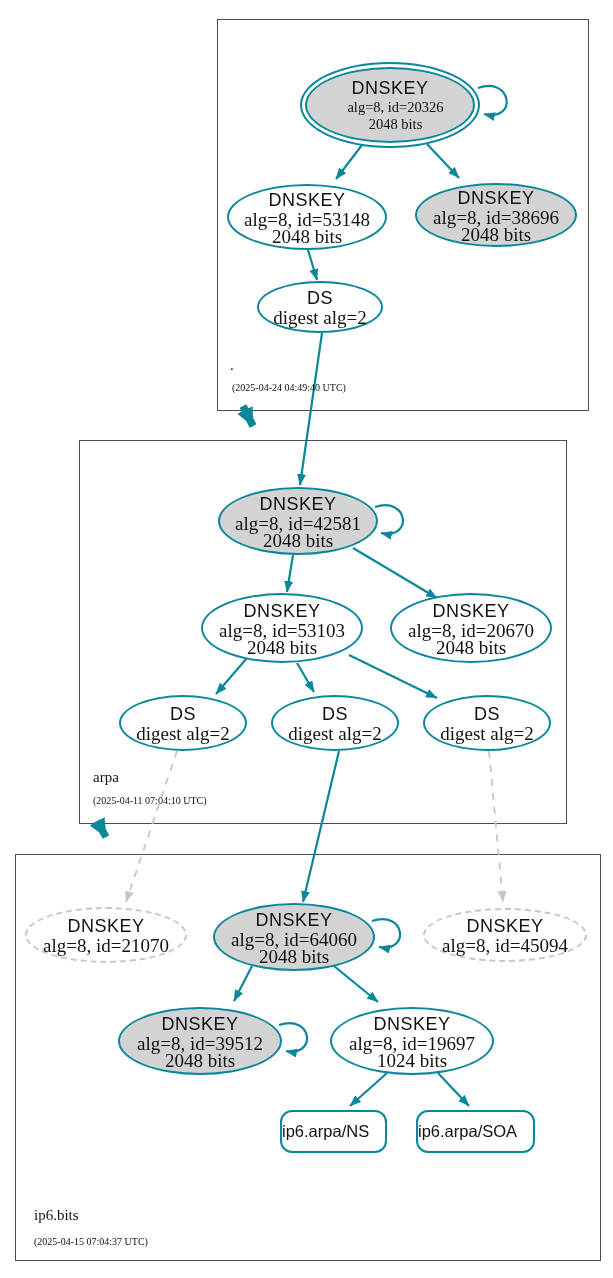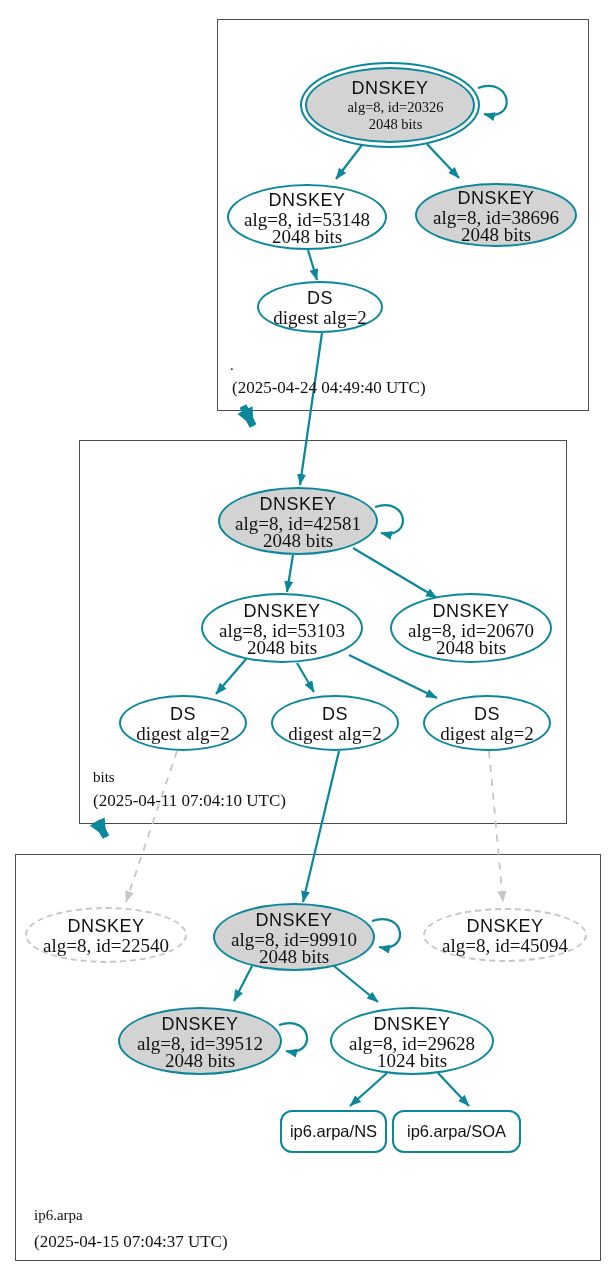--- a/index.html
+++ b/index.html
@@ -17,23 +17,23 @@
   .node.gray{background:var(--grayfill);}
   .node.dashed{border:2px dashed var(--dashgray);}
   .node .title{font-size:18px;letter-spacing:.5px;line-height:21px;}
   .node .sub{font-family:"Liberation Serif",serif;font-size:19px;line-height:17px;}
   .ksk-outer{position:absolute;z-index:3;border:2.5px solid var(--teal);border-radius:50%;background:#fff;box-sizing:border-box;}
   .ksk-inner{position:absolute;inset:3px;border:2.5px solid var(--teal);border-radius:50%;background:var(--grayfill);
              display:flex;flex-direction:column;align-items:center;justify-content:center;text-align:center;}
   .ksk-inner .title{font-size:18px;letter-spacing:.5px;line-height:21px;}
   .ksk-inner .sub{font-family:Liberation Serif, serif;font-size:14.5px;line-height:17px;margin-left:11px;}
   .rrset{position:absolute;z-index:3;border:2.2px solid var(--teal);border-radius:12px;background:#fff;box-sizing:border-box;
-         display:flex;align-items:center;justify-content:center;font-size:16.5px;}
+         display:flex;align-items:center;justify-content:flex-start;font-size:16.5px;}
   .zone-label{position:absolute;z-index:3;font-family:"Liberation Serif",serif;font-size:15px;line-height:18px;}
-  .zone-ts{position:absolute;z-index:3;font-family:"Liberation Serif",serif;font-size:17px;line-height:17px;}
+  .zone-ts{position:absolute;z-index:3;font-family:"Liberation Serif",serif;font-size:10px;line-height:17px;}
 </style>
 </head>
 <body>
 
 <div class="zone-box" style="left:217px;top:19px;width:370px;height:390px"></div>
 <div class="zone-box" style="left:79px;top:440px;width:486px;height:382px"></div>
 <div class="zone-box" style="left:15px;top:854px;width:584px;height:405px"></div>
 
 <svg id="edges" viewBox="0 0 613 1278">
   <defs>
@@ -123,46 +123,46 @@
   <div class="sub">digest alg=2</div>
 </div>
 <div class="node" style="left:271px;top:695px;width:128px;height:56px">
   <div class="title">DS</div>
   <div class="sub">digest alg=2</div>
 </div>
 <div class="node" style="left:423px;top:695px;width:128px;height:56px">
   <div class="title">DS</div>
   <div class="sub">digest alg=2</div>
 </div>
-<div class="zone-label" style="left:93px;top:768px">bits</div>
+<div class="zone-label" style="left:93px;top:768px">arpa</div>
 <div class="zone-ts" style="left:93px;top:792px">(2025-04-11 07:04:10 UTC)</div>
 
 <div class="node dashed" style="left:25px;top:907px;width:162px;height:56px">
   <div class="title">DNSKEY</div>
-  <div class="sub">alg=8, id=22540</div>
+  <div class="sub">alg=8, id=21070</div>
 </div>
 <div class="node gray" style="left:213px;top:903px;width:162px;height:68px">
   <div class="title">DNSKEY</div>
-  <div class="sub">alg=8, id=99910</div>
+  <div class="sub">alg=8, id=64060</div>
   <div class="sub">2048 bits</div>
 </div>
 <div class="node dashed" style="left:423px;top:908px;width:164px;height:54px">
   <div class="title">DNSKEY</div>
   <div class="sub">alg=8, id=45094</div>
 </div>
 <div class="node gray" style="left:118px;top:1007px;width:164px;height:68px">
   <div class="title">DNSKEY</div>
   <div class="sub">alg=8, id=39512</div>
   <div class="sub">2048 bits</div>
 </div>
 <div class="node" style="left:330px;top:1007px;width:164px;height:68px">
   <div class="title">DNSKEY</div>
-  <div class="sub">alg=8, id=29628</div>
+  <div class="sub">alg=8, id=19697</div>
   <div class="sub">1024 bits</div>
 </div>
 <div class="rrset" style="left:280px;top:1110px;width:107px;height:43px">
   <span>ip6.arpa/NS</span>
 </div>
-<div class="rrset" style="left:392px;top:1110px;width:129px;height:43px">
+<div class="rrset" style="left:416px;top:1110px;width:119px;height:43px">
   <span>ip6.arpa/SOA</span>
 </div>
-<div class="zone-label" style="left:34px;top:1206px">ip6.arpa</div>
+<div class="zone-label" style="left:34px;top:1206px">ip6.bits</div>
 <div class="zone-ts" style="left:34px;top:1233px">(2025-04-15 07:04:37 UTC)</div>
 
 </body></html>

